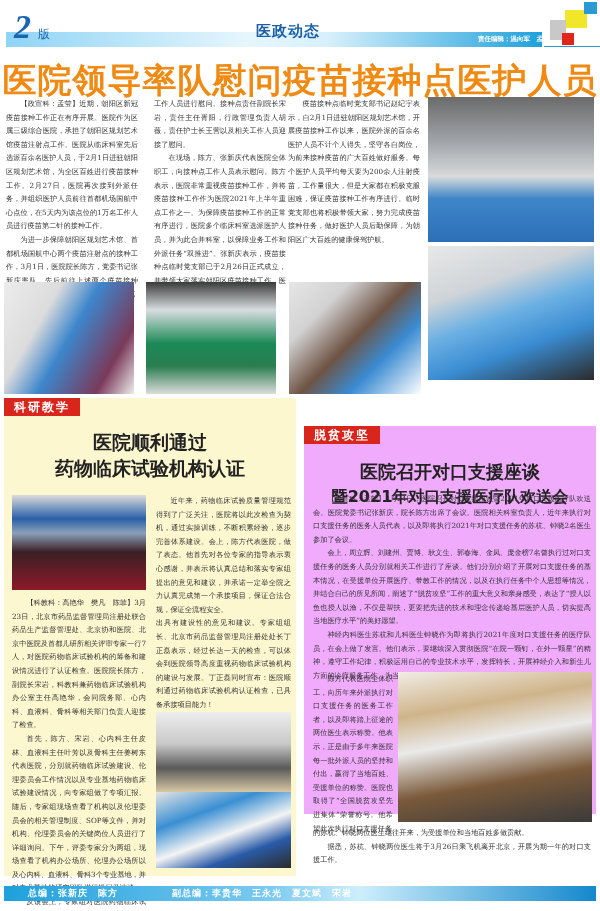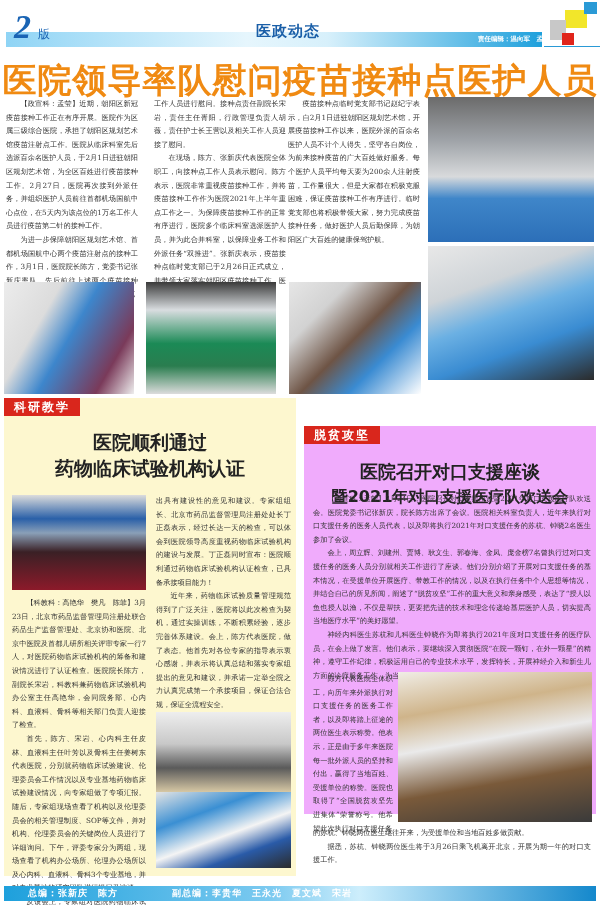--- a/index.html
+++ b/index.html
@@ -82,22 +82,22 @@
   <div class="sub-title" style="top:32px; font-size:19px;">医院顺利通过</div>
   <div class="sub-title" style="top:58px; font-size:19px;">药物临床试验机构认证</div>
 </div>
 <div class="photo ph6"></div>
 <div class="col" style="left:12px; top:596px; width:134px;">
   <p>【科教科：高艳华　樊凡　陈菲】3月23日，北京市药品监督管理局注册处联合药品生产监督管理处、北京协和医院、北京中医院及首都儿研所相关评审专家一行7人，对医院药物临床试验机构的筹备和建设情况进行了认证检查。医院院长陈方，副院长宋岩，科教科兼药物临床试验机构办公室主任高艳华，会同院务部、心内科、血液科、骨科等相关部门负责人迎接了检查。</p>
   <p>首先，陈方、宋岩、心内科主任皮林、血液科主任叶芳以及骨科主任姜树东代表医院，分别就药物临床试验建设、伦理委员会工作情况以及专业基地药物临床试验建设情况，向专家组做了专项汇报。随后，专家组现场查看了机构以及伦理委员会的相关管理制度、SOP等文件，并对机构、伦理委员会的关键岗位人员进行了详细询问。下午，评委专家分为两组，现场查看了机构办公场所、伦理办公场所以及心内科、血液科、骨科3个专业基地，并对专业基地的研究团队进行提问及访谈。</p>
   <p>反馈会上，专家组对医院药物临床试验机构的筹备情况表示满意，并对部分细节提</p>
 </div>
 <div class="col" style="left:156px; top:494px; width:135px;">
+  <p>近年来，药物临床试验质量管理规范得到了广泛关注，医院将以此次检查为契机，通过实操训练，不断积累经验，逐步完善体系建设。会上，陈方代表医院，做了表态。他首先对各位专家的指导表示衷心感谢，并表示将认真总结和落实专家组提出的意见和建议，并承诺一定举全院之力认真完成第一个承接项目，保证合法合规，保证全流程安全。</p>
   <p style="text-indent:0">出具有建设性的意见和建议。专家组组长、北京市药品监督管理局注册处处长丁正磊表示，经过长达一天的检查，可以体会到医院领导高度重视药物临床试验机构的建设与发展。丁正磊同时宣布：医院顺利通过药物临床试验机构认证检查，已具备承接项目能力！</p>
-  <p>近年来，药物临床试验质量管理规范得到了广泛关注，医院将以此次检查为契机，通过实操训练，不断积累经验，逐步完善体系建设。会上，陈方代表医院，做了表态。他首先对各位专家的指导表示衷心感谢，并表示将认真总结和落实专家组提出的意见和建议，并承诺一定举全院之力认真完成第一个承接项目，保证合法合规，保证全流程安全。</p>
   <p>此次认证检查开启了医院药物临床试验的新篇章，对医院今后科研以及医疗产业、医商协同发展起到了极大的推动作用。</p>
 </div>
 <div class="photo ph7"></div>
 <div class="photo ph8"></div>
 
 <div class="panel-right">
   <div class="tag">脱贫攻坚</div>
   <div class="sub-title" style="top:34px; font-size:18px;">医院召开对口支援座谈</div>
   <div class="sub-title" style="top:61px; font-size:16px;">暨2021年对口支援医疗队欢送会</div>
 </div>

